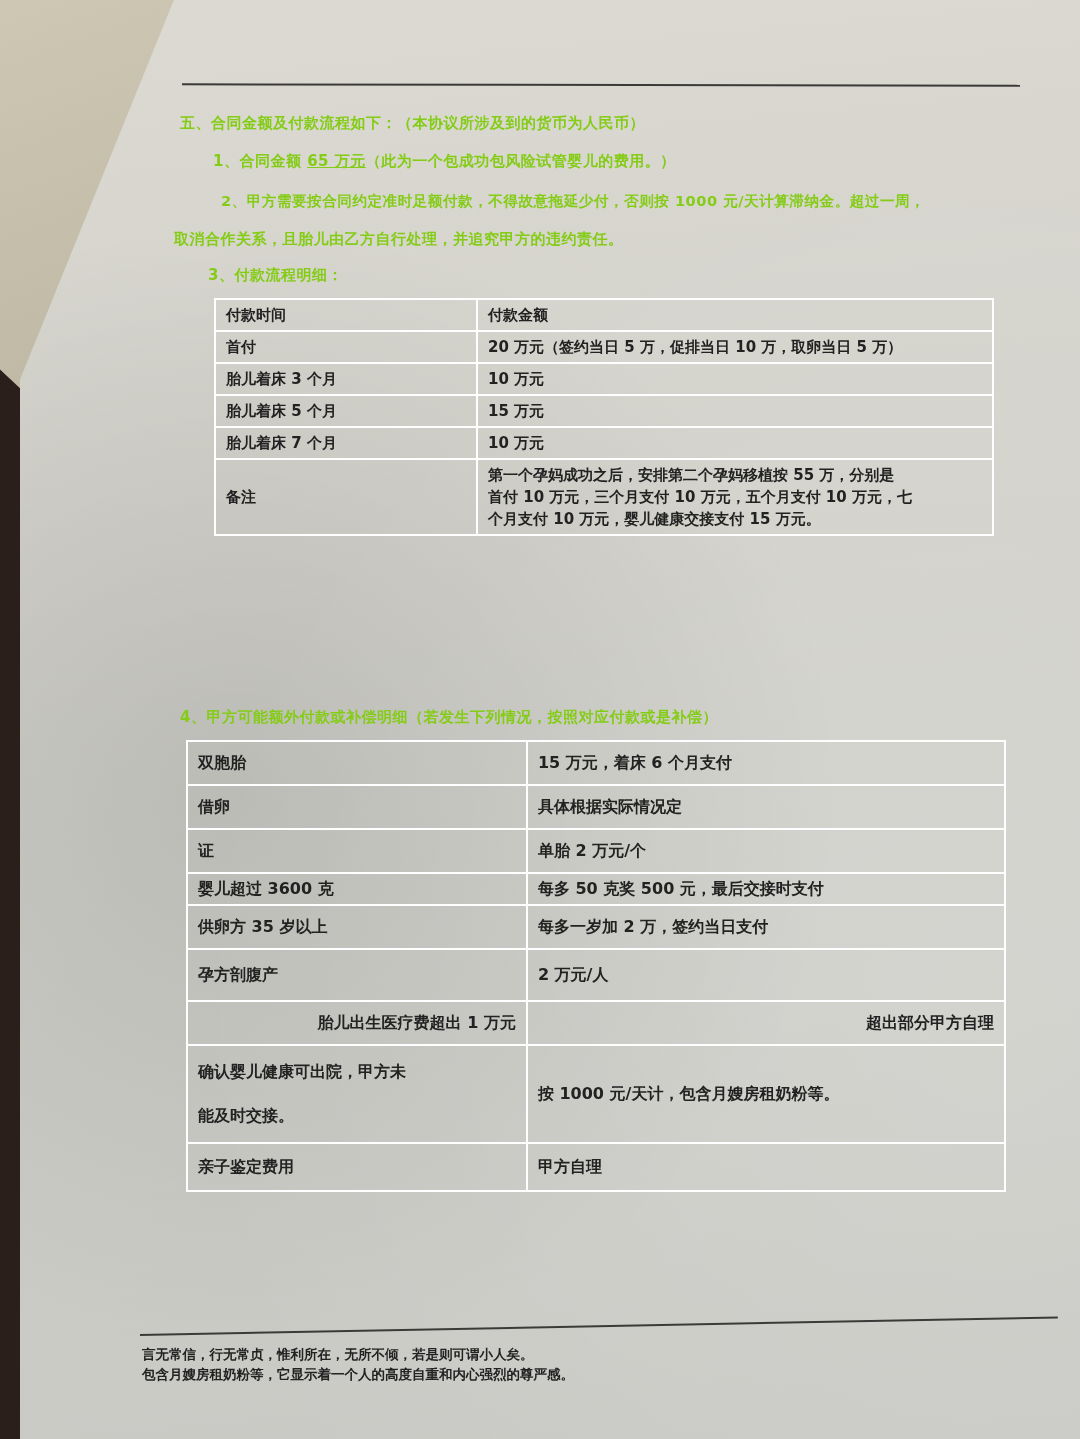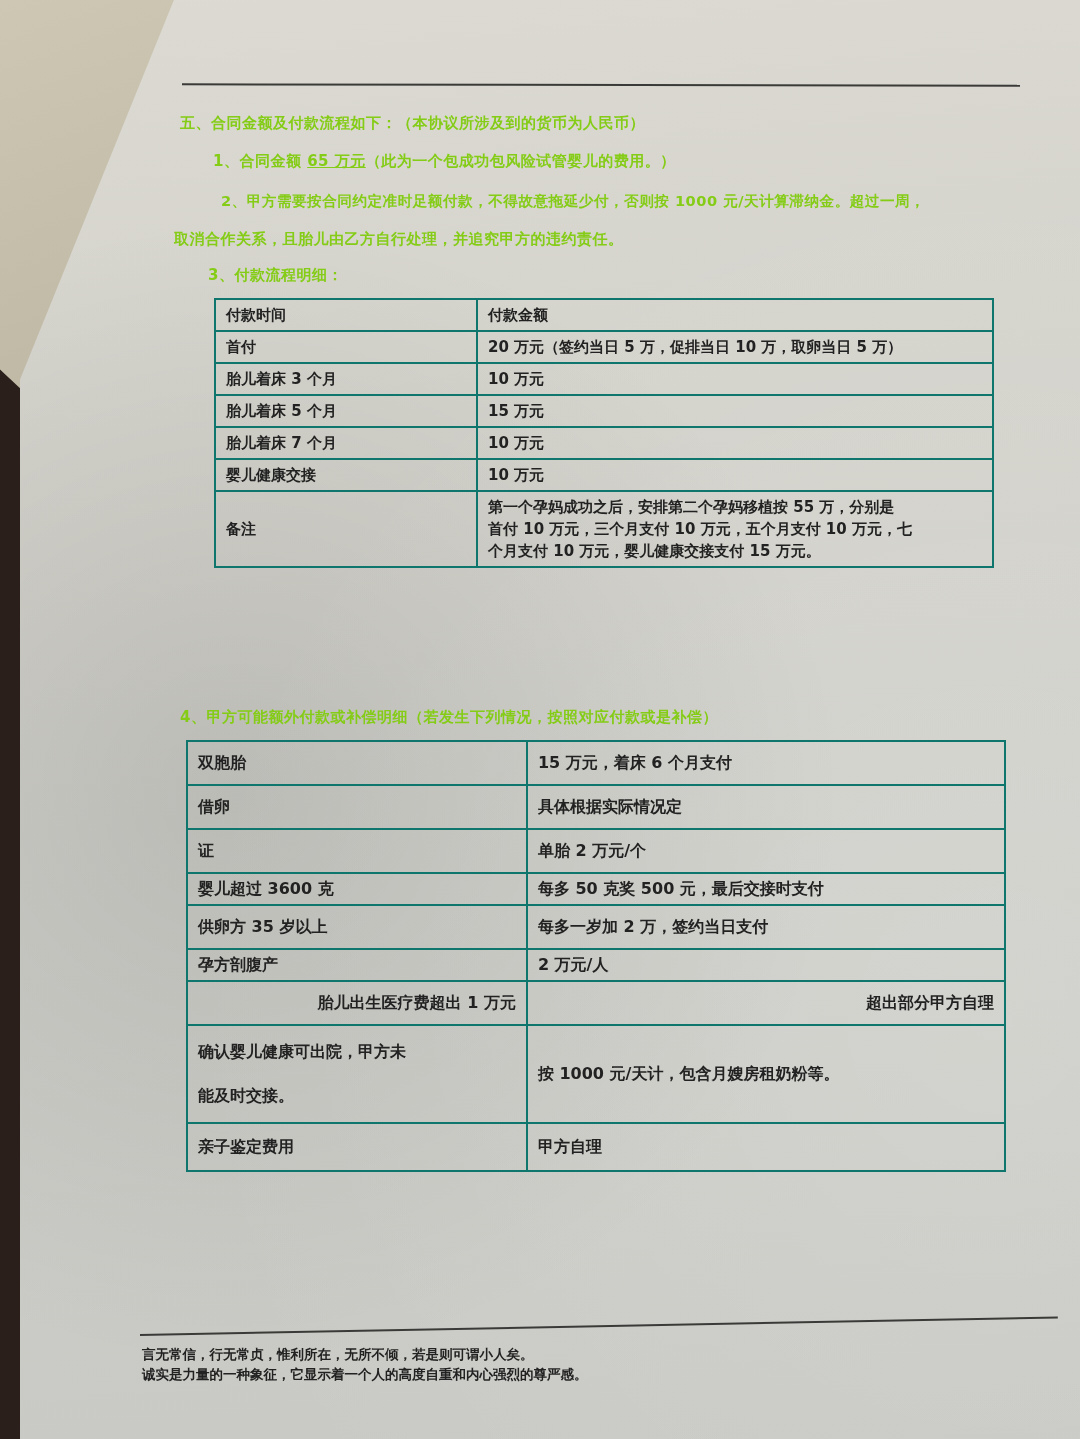--- a/index.html
+++ b/index.html
@@ -28,21 +28,21 @@
     .text {
       position: absolute; color: #84cc16; font-weight: bold; font-size: 15px;
       white-space: nowrap; letter-spacing: 0.5px;
     }
     .u { text-decoration: underline; }
     table.grid {
       position: absolute; border-collapse: collapse; color: #222;
       font-size: 15px; font-weight: bold;
     }
     table.grid td {
-      border: 2px solid #0f766e; padding: 4px 10px; vertical-align: middle;
+      border: 2px solid #ffffff; padding: 4px 10px; vertical-align: middle;
       line-height: 22px;
     }
     .tall td { line-height: 34px; }
     .quote { position: absolute; color: #222; font-weight: bold; font-size: 13.5px; white-space: nowrap; }
   </style>
 </head>
 <body>
 
 <div class="left-sheet"></div>
 
@@ -77,24 +77,20 @@
     <td>10 万元</td>
   </tr>
   <tr>
     <td>胎儿着床 5 个月</td>
     <td>15 万元</td>
   </tr>
   <tr>
     <td>胎儿着床 7 个月</td>
     <td>10 万元</td>
   </tr>
-  <tr>
-    <td>婴儿健康交接</td>
-    <td>10 万元</td>
-  </tr>
   <tr class="tall">
     <td>备注</td>
     <td>
       <div>第一个孕妈成功之后，安排第二个孕妈移植按 55 万，分别是</div>
       <div>首付 10 万元，三个月支付 10 万元，五个月支付 10 万元，七</div>
       <div>个月支付 10 万元，婴儿健康交接支付 15 万元。</div>
     </td>
   </tr>
 </tbody>
   </table>
@@ -116,21 +112,21 @@
     <td>单胎 2 万元/个</td>
   </tr>
   <tr style="height:32px;">
     <td>婴儿超过 3600 克</td>
     <td>每多 50 克奖 500 元，最后交接时支付</td>
   </tr>
   <tr style="height:44px;">
     <td>供卵方 35 岁以上</td>
     <td>每多一岁加 2 万，签约当日支付</td>
   </tr>
-  <tr style="height:32px;padding-left:16px;">
+  <tr style="height:52px;padding-left:16px;">
     <td>孕方剖腹产</td>
     <td>2 万元/人</td>
   </tr>
   <tr style="height:44px;text-align:right;">
     <td>胎儿出生医疗费超出 1 万元</td>
     <td>超出部分甲方自理</td>
   </tr>
   <tr style="height:96px;">
     <td>
       <div style="line-height:44px;">确认婴儿健康可出院，甲方未</div>
@@ -141,13 +137,13 @@
   <tr style="height:48px;margin-left:18px;">
     <td>亲子鉴定费用</td>
     <td>甲方自理</td>
   </tr>
 </tbody>
   </table>
 
 <div class="rule" style="left:140px; top:1334px; width:918px; transform:rotate(-1.1deg); transform-origin:left center;"></div>
 
 <div class="quote" style="left:142px; top:1346px;">言无常信，行无常贞，惟利所在，无所不倾，若是则可谓小人矣。</div>
-<div class="quote" style="left:142px; top:1366px;">诚实是力量的一种象征，它显示着一个人的高度自重和内心强烈的尊严感。</div>
+<div class="quote" style="left:142px; top:1366px;">包含月嫂房租奶粉等，它显示着一个人的高度自重和内心强烈的尊严感。</div>
 
 </body></html>

